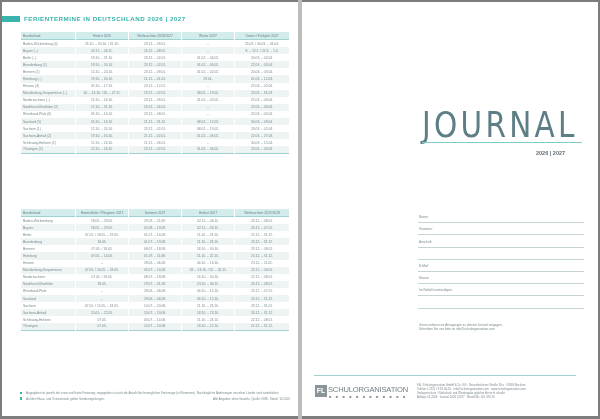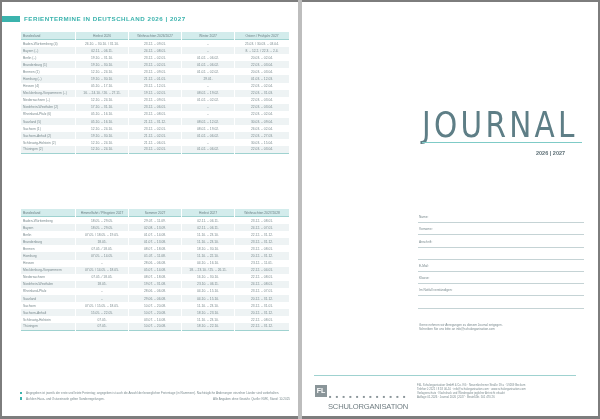--- a/index.html
+++ b/index.html
@@ -36,21 +36,21 @@
   .years { position: absolute; left: 234px; top: 148px; font-size: 5.5px; font-weight: bold; color: #5e7077; white-space: nowrap; }
 
   .form { position: absolute; left: 116px; top: 209px; width: 166px; }
   .form-row { position: relative; height: 12.2px; border-bottom: 0.6px solid #c5d3d5; }
   .form-row span { position: absolute; left: 1px; bottom: 3px; font-size: 3.2px; color: #7a8a8e; }
   .hint { position: absolute; left: 117px; top: 321px; font-size: 3.1px; color: #7a8a8e; line-height: 4.4px; }
 
   .footer-rule { position: absolute; left: 12px; top: 373px; width: 262px; height: 0.6px; background: #9fd2d0; }
   .logo { position: absolute; left: 13px; top: 383px; }
   .logo-fl { position: absolute; left: 0; top: 0; width: 12px; height: 12px; background: #8a9599; color: #fff; font-size: 7px; font-weight: bold; line-height: 12px; text-align: center; }
-  .logo-text { position: absolute; left: 13px; top: 17px; font-size: 7.6px; color: #707d82; white-space: nowrap; letter-spacing: -0.2px; }
+  .logo-text { position: absolute; left: 13px; top: 0px; font-size: 7.6px; color: #707d82; white-space: nowrap; letter-spacing: -0.2px; }
   .logo-dots { position: absolute; left: 14px; top: 9px; font-size: 4px; color: #8a9599; letter-spacing: 1.6px; white-space: nowrap; }
   .imprint { position: absolute; left: 115px; top: 381px; font-size: 2.8px; color: #7a8a8e; line-height: 4px; white-space: nowrap; }
 </style>
 </head>
 <body>
 
 <div class="spread">
 
   <div class="page page-left">
     <div class="title-bar"></div>

